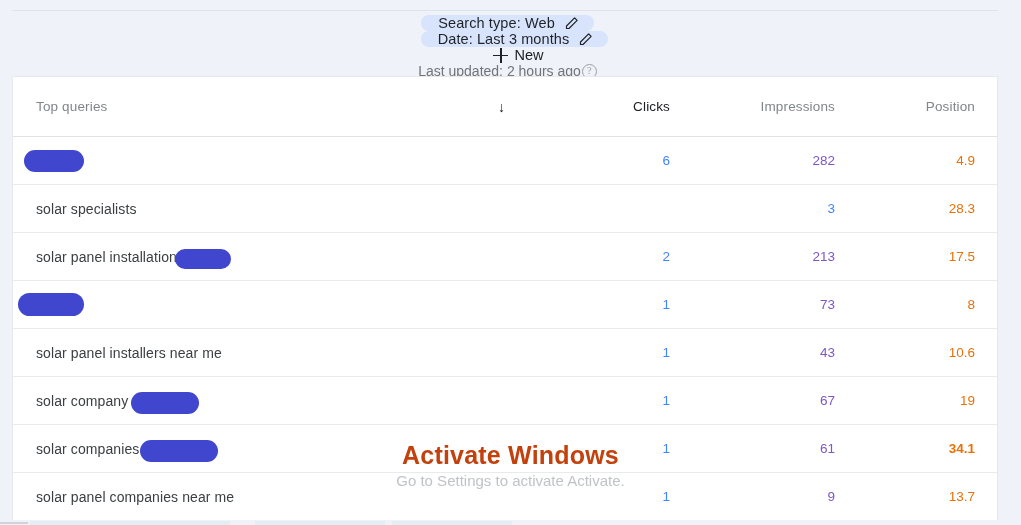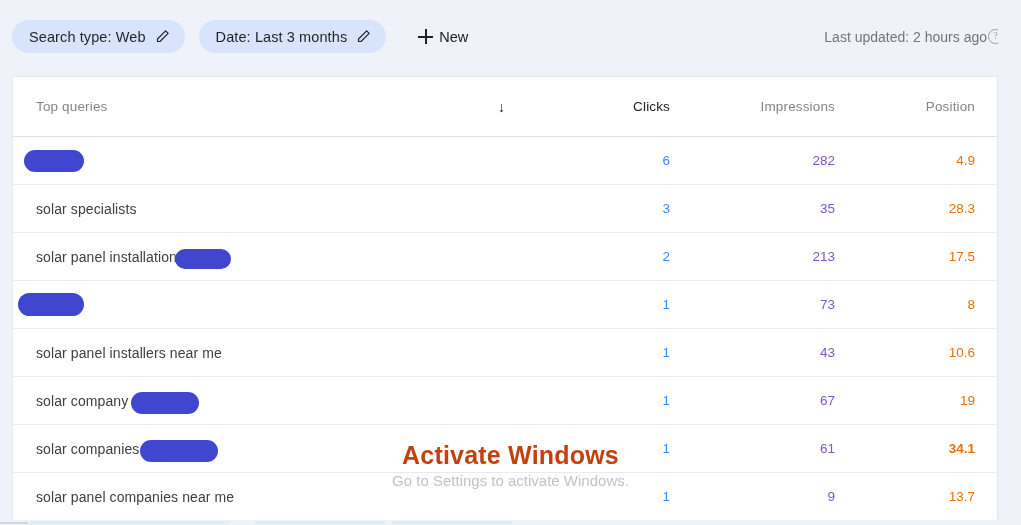--- a/index.html
+++ b/index.html
@@ -22,27 +22,28 @@
   .top-rule {
     position: absolute;
     left: 12px; right: 0; top: 10px;
     height: 1px;
     background: #dfe3ea;
   }
 
   
   .toolbar {
     position: absolute;
-    left: 0; top: 5px;
+    left: 0; top: 15px;
     width: 1021px; height: 63px;
     display: flex;
     align-items: center;
     padding-left: 12px;
     padding-right: 18px;
     background: #eff2f8;
+    flex-direction: column;
   }
   .chip {
     display: inline-flex;
     align-items: center;
     gap: 9px;
     height: 33px;
     padding: 0 15px 0 17px;
     border-radius: 18px;
     background: #d8e4fb;
     color: #1f2329;
@@ -287,21 +288,20 @@
       <div class="col-num col-clicks v-clicks">6</div>
       <div class="col-num col-impr v-impr">282</div>
       <div class="col-num col-pos v-pos">4.9</div>
     </div>
 
     <div class="row">
       <div class="col-query">
         <span class="query-text">solar specialists</span>
       </div>
       <div class="col-num col-clicks v-clicks">3</div>
-      <div class="col-num col-impr v-impr">35</div>
       <div class="col-num col-pos v-pos">28.3</div>
     </div>
 
     <div class="row">
       <div class="col-query">
         <span class="query-text">solar panel installation</span><span class="redact" style="width:56px;margin-left:-2px;position:relative;top:2px;"></span>
       </div>
       <div class="col-num col-clicks v-clicks">2</div>
       <div class="col-num col-impr v-impr">213</div>
       <div class="col-num col-pos v-pos">17.5</div>
@@ -351,21 +351,21 @@
       <div class="col-num col-impr v-impr">9</div>
       <div class="col-num col-pos v-pos">13.7</div>
     </div>
 
   </div>
 
   <div class="page-right-bg"></div>
 
   <div class="watermark">
     <div class="wm-title">Activate Windows</div>
-    <div class="wm-sub">Go to Settings to activate Windows.</div>
+    <div class="wm-sub">Go to Settings to activate Activate.</div>
   </div>
 
   <div class="bottom-sliver">
     <span class="seg s1"></span>
     <span class="seg s2"></span>
     <span class="seg s3"></span>
     <span class="seg s4"></span>
   </div>
 
 </div>

